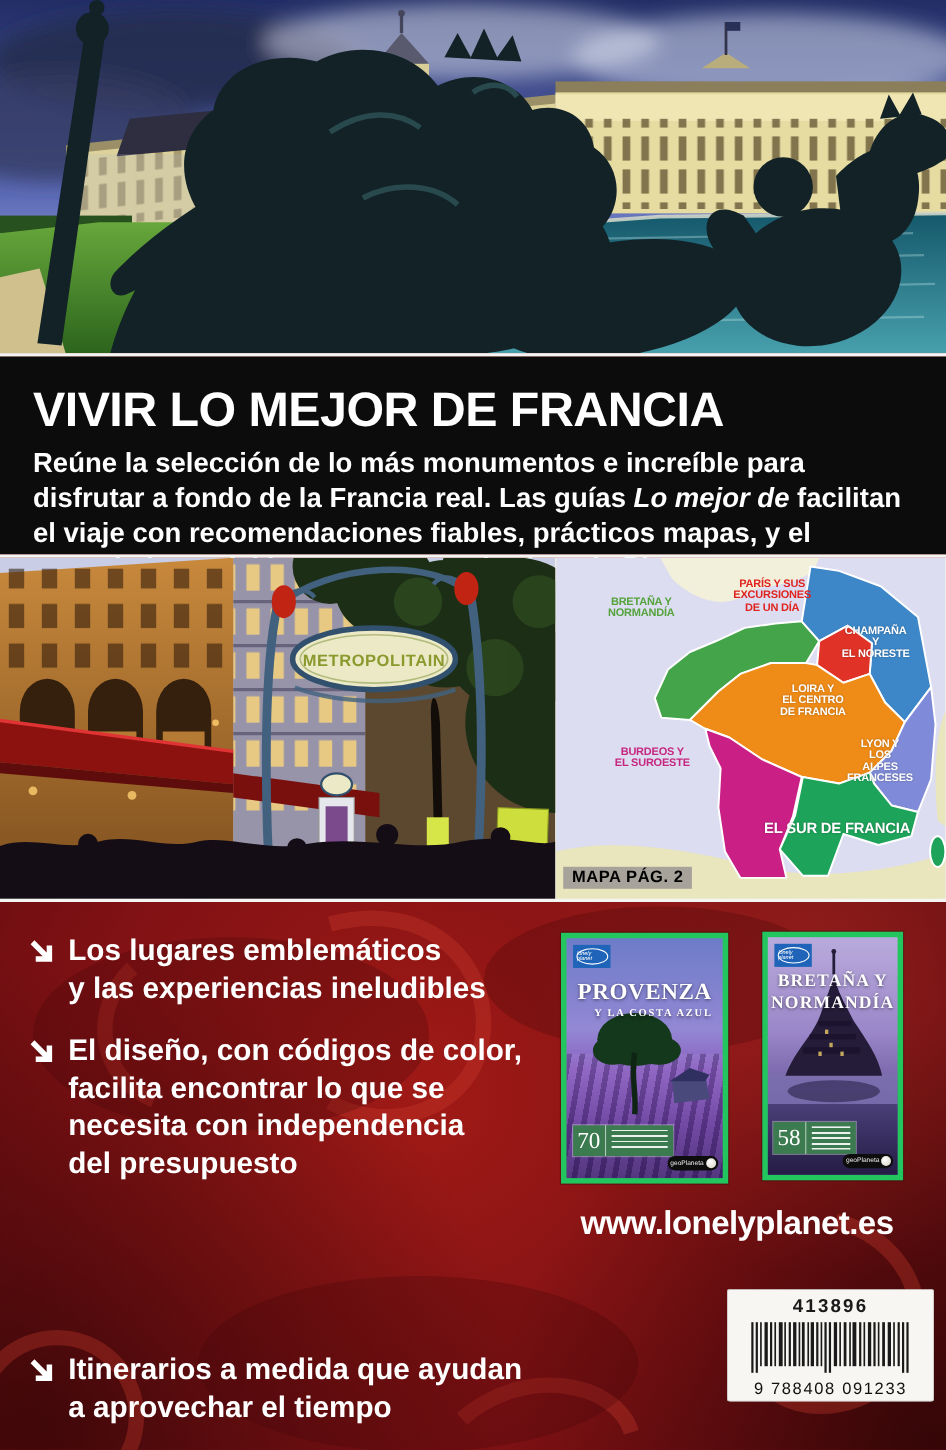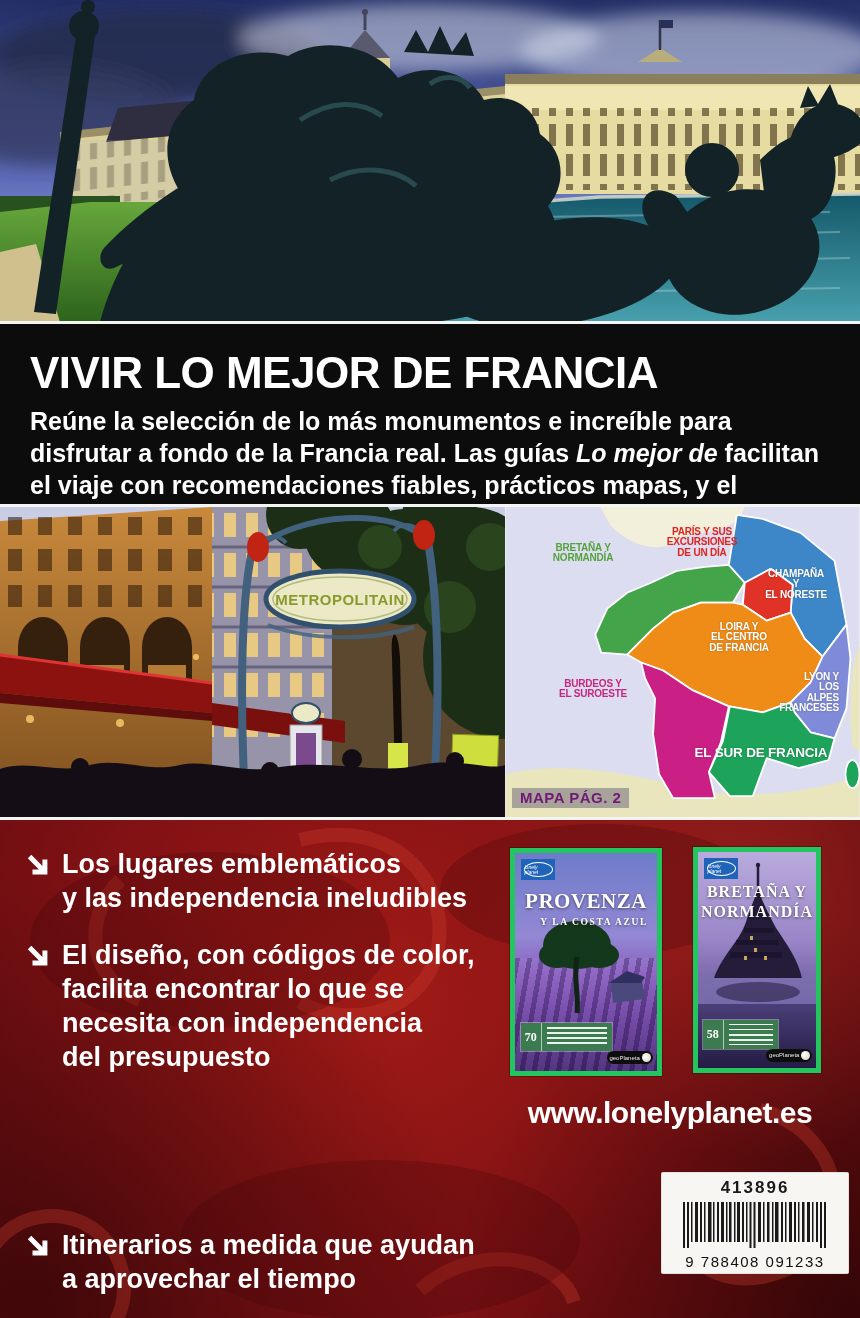--- a/index.html
+++ b/index.html
@@ -22,21 +22,21 @@
   
   #strip{position:absolute;left:0;top:507px;width:860px;height:311px;background:#f6f4ec;overflow:hidden;}
   #street{position:absolute;left:0;top:0;width:505px;height:311px;}
   #mappanel{position:absolute;left:505px;top:0;width:355px;height:311px;background:#f6f4ec;}
   .maplabel{position:absolute;font-weight:bold;font-size:10px;line-height:1.04;text-align:center;
             letter-spacing:-0.2px;}
   .maplabel.white{color:#fff;text-shadow:0 0 2px rgba(0,0,0,.3);}
   #lbl-bretana{color:#55a33c;}
   #lbl-paris{color:#df241f;}
   #lbl-burdeos{color:#c6267f;}
-  #map-badge{position:absolute;left:7px;top:281px;background:#a7a39a;color:#701a75;
+  #map-badge{position:absolute;left:7px;top:281px;background:#a7a39a;color:#000000;
              font-size:15px;font-weight:bold;padding:1px 8px 2px 8px;letter-spacing:.5px;}
 
   
   #redzone{position:absolute;left:0;top:820px;width:860px;height:498px;
     background:
       radial-gradient(circle at 88% 12%, rgba(200,60,45,.30), transparent 32%),
       radial-gradient(circle at 5% 95%, rgba(10,0,0,.45), transparent 45%),
       radial-gradient(circle at 98% 98%, rgba(10,0,0,.5), transparent 40%),
       radial-gradient(circle at 45% 35%, #a01a16, #801114 55%, #5e0b0e 100%);}
   .bullet{position:absolute;left:26px;display:flex;gap:10px;color:#fff;}
@@ -56,21 +56,21 @@
      align-items:center;justify-content:center;font-size:5px;color:#fff;font-style:italic;line-height:1;}
   .cover-title{position:absolute;left:0;right:0;text-align:center;color:#fff;
      font-family:"Liberation Serif",serif;font-weight:bold;text-shadow:0 1px 3px rgba(0,0,0,.55);}
   #cover1 .cover-title{top:36px;}
   #cover1 .t1{font-size:21px;letter-spacing:.5px;}
   #cover1 .t2{font-size:9.5px;letter-spacing:1.6px;margin-top:3px;margin-left:16px;}
   #cover2 .cover-title{top:30px;}
   #cover2 .t1,#cover2 .t2{font-size:16px;letter-spacing:1px;line-height:1.25;}
   .green-strip{position:absolute;left:4%;bottom:9%;width:64%;height:13%;background:#3c7a50;
      display:flex;align-items:stretch;box-shadow:0 0 0 1px rgba(255,255,255,.35);}
-  .badge-num{font-family:"Liberation Serif",serif;font-weight:bold;color:#fff;font-size:12px;
+  .badge-num{font-family:"Liberation Serif",serif;font-weight:normal;color:#fff;font-size:21px;
      display:flex;align-items:center;padding:0 4px;border-right:1px solid rgba(255,255,255,.6);}
   .tiny-lines{flex:1;margin:4px 5px;
      background:repeating-linear-gradient(180deg, rgba(255,255,255,.9) 0 1.5px, transparent 1.5px 5px);}
   .geo-pill{position:absolute;right:3%;bottom:3%;width:46px;height:13px;background:#0d0d0d;border-radius:7px;
      display:flex;align-items:center;justify-content:flex-end;gap:2px;padding-right:2px;box-sizing:border-box;}
   .geo-pill span{font-size:6px;color:#eee;}
   .geo-dot{width:9px;height:9px;border-radius:50%;background:radial-gradient(circle at 35% 35%,#fff,#d8d0c0);}
 
   
   #website{position:absolute;left:505px;top:1096px;width:330px;text-align:center;color:#fff;
@@ -309,21 +309,21 @@
 EXCURSIONES
 DE UN DÍA</div>
       <div class="maplabel white preline" style="left:248px;top:62px;width:86px;">CHAMPAÑA
 Y
 EL NORESTE</div>
       <div class="maplabel white preline" style="left:196px;top:115px;width:76px;">LOIRA Y
 EL CENTRO
 DE FRANCIA</div>
       <div class="maplabel preline" id="lbl-burdeos" style="left:40px;top:172px;width:96px;">BURDEOS Y
 EL SUROESTE</div>
-      <div class="maplabel white preline" style="left:256px;top:165px;width:78px;text-align:right;">LYON Y
+      <div class="maplabel white preline" style="left:256px;top:165px;width:78px;">LYON Y
 LOS
 ALPES
 FRANCESES</div>
       <div class="maplabel white" style="left:183px;top:239px;width:146px;font-size:13.5px;">EL SUR DE FRANCIA</div>
       <div id="map-badge">MAPA PÁG. 2</div>
     </div>
   </div>
 
   <div class="hr-white" style="top:817px"></div>
 
@@ -342,21 +342,21 @@
         <ellipse cx="380" cy="420" rx="200" ry="80"></ellipse>
       </g>
     </svg>
   </div>
 
   <div class="bullet" style="top:847px">
     <svg class="arr" width="26" height="26" viewBox="0 0 22 22">
       <path d="M3,3 L16,16 M16,5.5 L16,16 L5.5,16" stroke="#fff" stroke-width="4.2" fill="none"></path>
     </svg>
     <div class="txt preline">Los lugares emblemáticos
-y las independencia ineludibles</div>
+y las experiencias ineludibles</div>
   </div>
   <div class="bullet" style="top:938px">
     <svg class="arr" width="26" height="26" viewBox="0 0 22 22">
       <path d="M3,3 L16,16 M16,5.5 L16,16 L5.5,16" stroke="#fff" stroke-width="4.2" fill="none"></path>
     </svg>
     <div class="txt preline">El diseño, con códigos de color,
 facilita encontrar lo que se
 necesita con independencia
 del presupuesto</div>
   </div>

